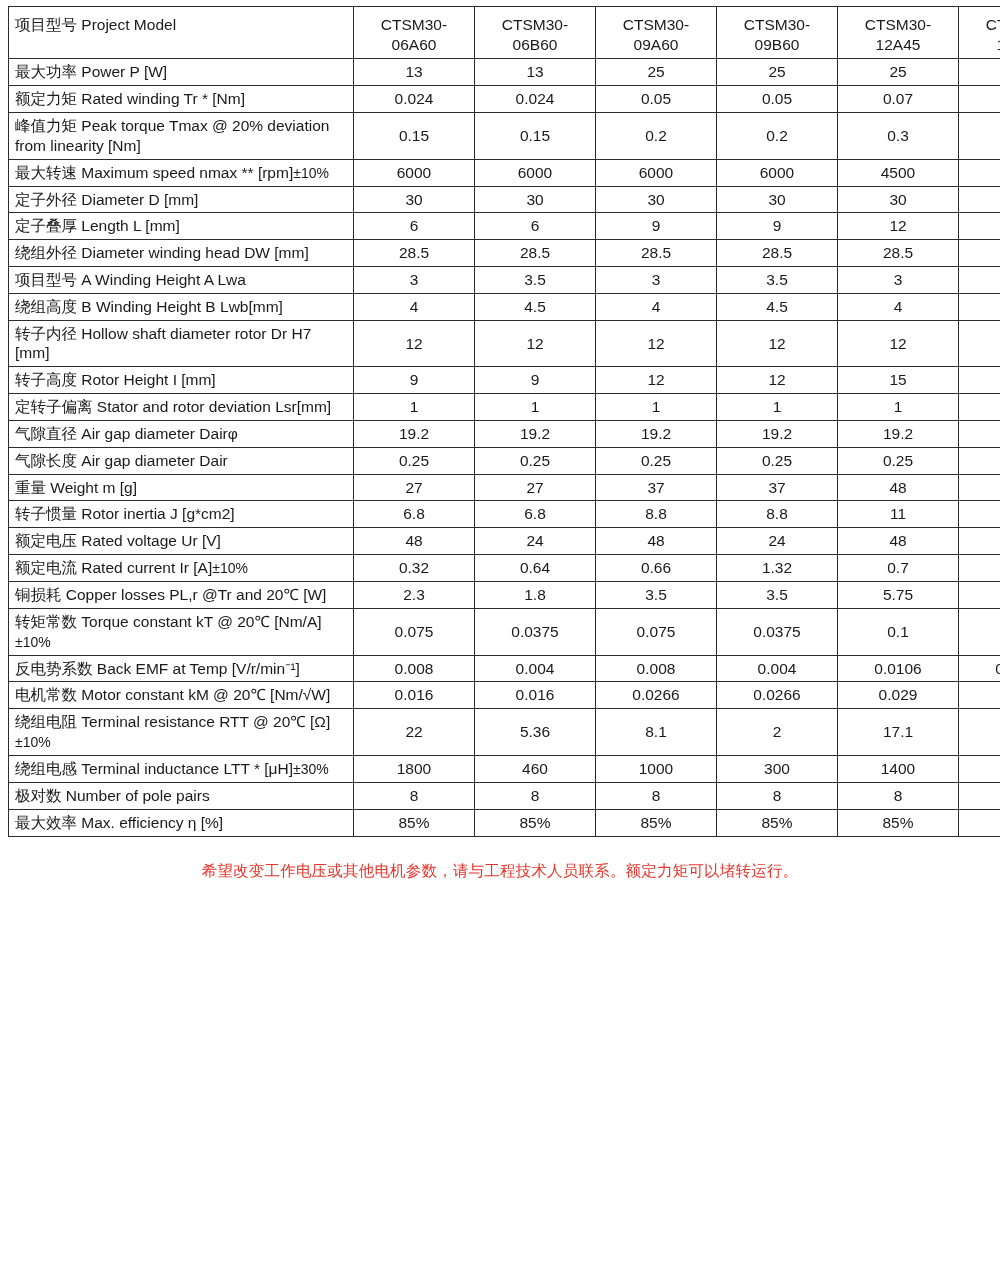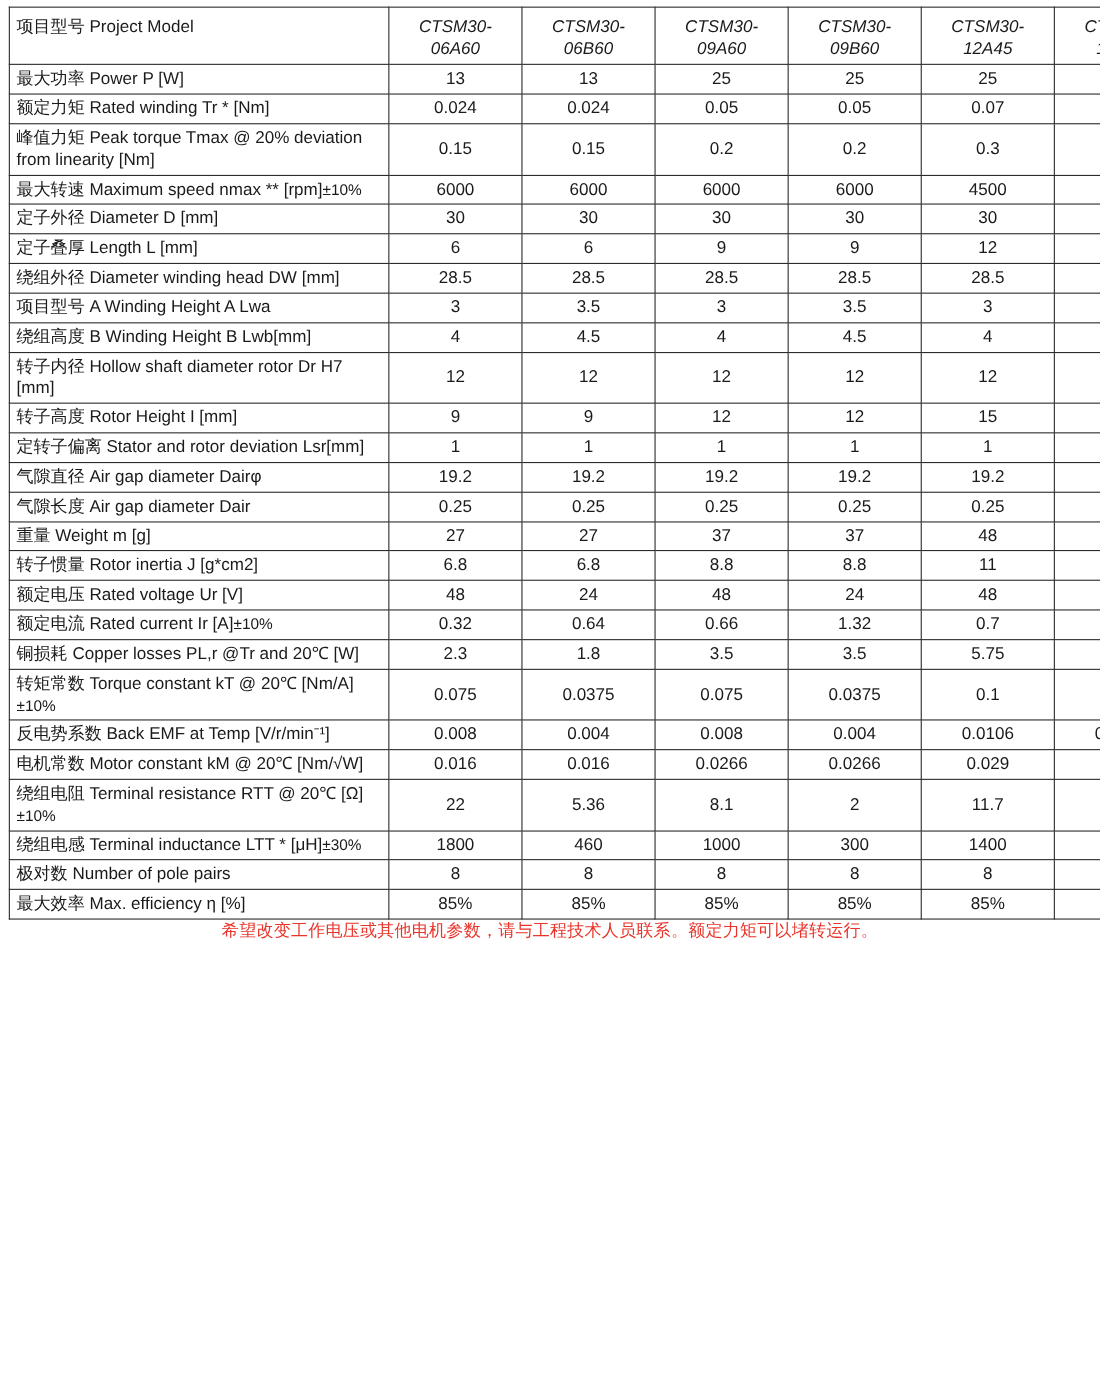--- a/index.html
+++ b/index.html
@@ -52,27 +52,27 @@
   .hdr td.val {
     vertical-align: top;
     padding-top: 8px;
     line-height: 1.3;
   }
   .small {
     font-size: 14px;
     letter-spacing: 0;
   }
   .footnote {
-    margin-top: 0;
+    margin-top: 24px;
     text-align: center;
     color: #e8342a;
     font-size: 15.5px;
     letter-spacing: 0.2px;
   }
-  .brk { display: block; font-style: italic; }
+  .brk { display: block; }
 </style>
 </head>
 <body>
 
 <div id="sheet">
   <table class="spec">
     <tbody id="table-body">
         <tr class="hdr">
           <td class="param">项目型号 Project Model</td>
           <td class="val">
@@ -297,21 +297,21 @@
           <td class="val">0.0266</td>
           <td class="val">0.029</td>
           <td class="val">0.029</td>
         </tr>
         <tr>
           <td class="param">绕组电阻 Terminal resistance RTT @ 20℃ [Ω]<span class="small">±10%</span></td>
           <td class="val">22</td>
           <td class="val">5.36</td>
           <td class="val">8.1</td>
           <td class="val">2</td>
-          <td class="val">11.7</td>
+          <td class="val">17.1</td>
           <td class="val">2.9</td>
         </tr>
         <tr>
           <td class="param">绕组电感 Terminal inductance LTT * [μH]<span class="small">±30%</span></td>
           <td class="val">1800</td>
           <td class="val">460</td>
           <td class="val">1000</td>
           <td class="val">300</td>
           <td class="val">1400</td>
           <td class="val">360</td>

